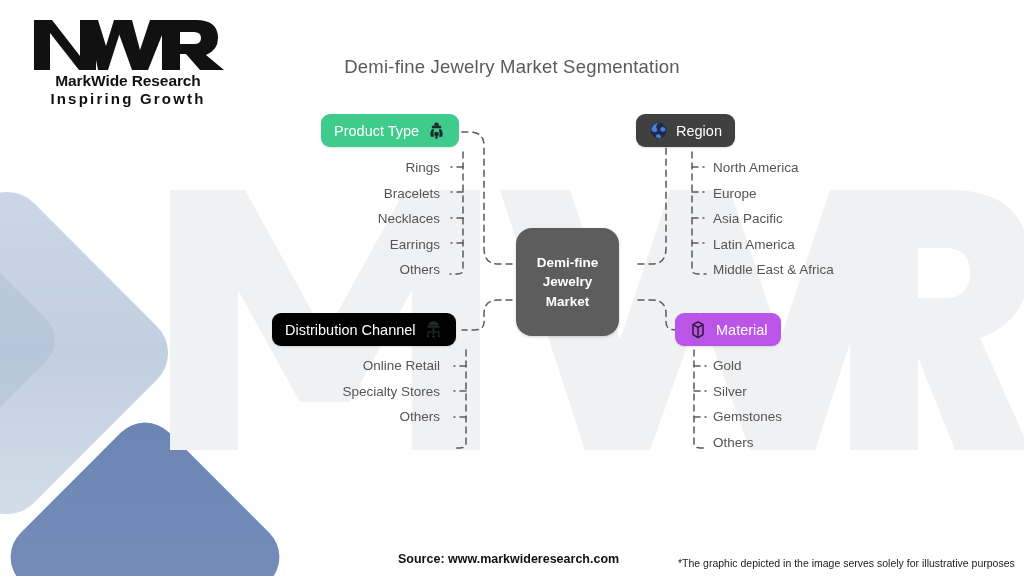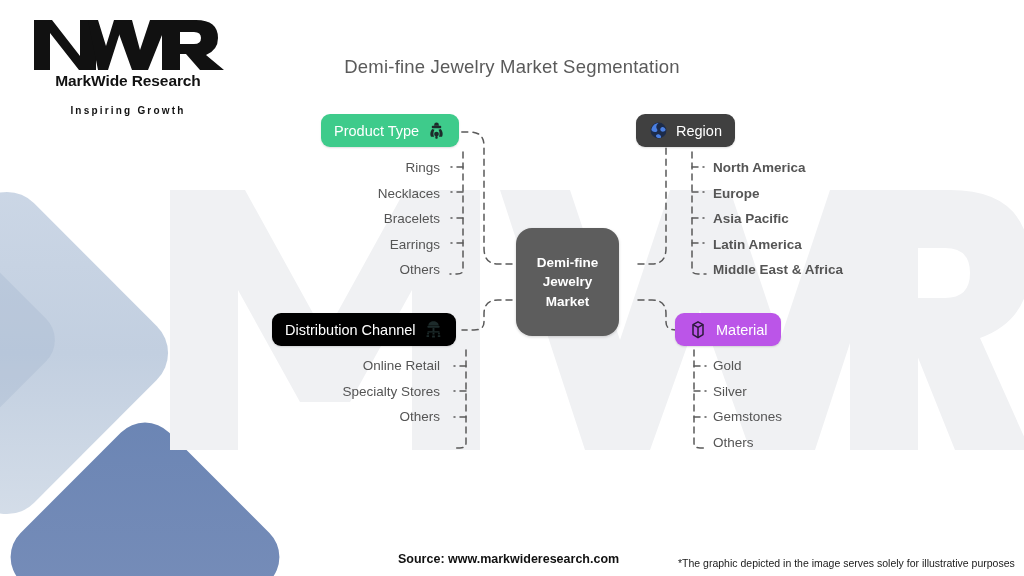--- a/index.html
+++ b/index.html
@@ -54,22 +54,22 @@
   }
 
   
   .logo { position: absolute; left: 28px; top: 16px; width: 200px; }
   .logo-mark { display:block; }
   .logo-name {
     font-size: 15.5px; font-weight: bold; color: #111;
     text-align: center; letter-spacing: -0.1px; margin-top: -2px;
   }
   .logo-tag {
-    font-size: 10px; font-weight: bold; color: #111;
-    text-align: center; letter-spacing: 2.2px; margin-top: 15px;
+    font-size: 15px; font-weight: bold; color: #111;
+    text-align: center; letter-spacing: 2.2px; margin-top: 0;
   }
 
   
   .title {
     position: absolute; left: 0; top: 56px; width: 1024px;
     text-align: center;
     font-size: 18.5px; color: #5a5a5a; font-weight: normal;
     letter-spacing: 0.2px;
   }
 
@@ -111,21 +111,21 @@
   #badge-dist    { left: 272px; top: 313px; background: #000000; }
   #badge-material{ left: 675px; top: 313px; background: #bb55e8; }
 
   
   .leaves { position: absolute; font-size: 13.5px; color: #555555; }
   .leaves div { height: 25.5px; line-height: 25.5px; white-space: nowrap; }
   .leaves.right { text-align: left; }
   .leaves.left  { text-align: right; }
 
   #leaves-product  { left: 240px; top: 155px; width: 200px; }
-  #leaves-region   { left: 713px; top: 155px; width: 260px; font-weight: bold; }
+  #leaves-region   { left: 713px; top: 155px; width: 260px; }
   #leaves-dist     { left: 180px; top: 353px; width: 260px; }
   #leaves-material { left: 713px; top: 353px; width: 200px; }
 
   
   .source {
     position: absolute; left: 398px; top: 552px;
     font-size: 12.5px; font-weight: bold; color: #111;
   }
   .disclaimer {
     position: absolute; left: 678px; top: 557px;
@@ -256,22 +256,22 @@
         <path d="M6 5.5 L12 2.2 L18 5.5 L18 17.5 L12 21.2 L6 17.5 Z" fill="none" stroke="#2b1a3a" stroke-width="1.8" stroke-linejoin="round"></path>
         <path d="M6 5.5 L12 8.8 L18 5.5" fill="none" stroke="#2b1a3a" stroke-width="1.8" stroke-linejoin="round"></path>
         <path d="M12 8.8 L12 21.2" fill="none" stroke="#2b1a3a" stroke-width="1.8"></path>
       </svg>
     </span>
     <span>Material</span>
   </div>
 
   <div class="leaves left" id="leaves-product">
       <div>Rings</div>
+      <div>Bracelets</div>
       <div>Necklaces</div>
-      <div>Bracelets</div>
       <div>Earrings</div>
       <div>Others</div>
     </div>
   <div class="leaves right" id="leaves-region">
       <div>North America</div>
       <div>Europe</div>
       <div>Asia Pacific</div>
       <div>Latin America</div>
       <div>Middle East &amp; Africa</div>
     </div>

